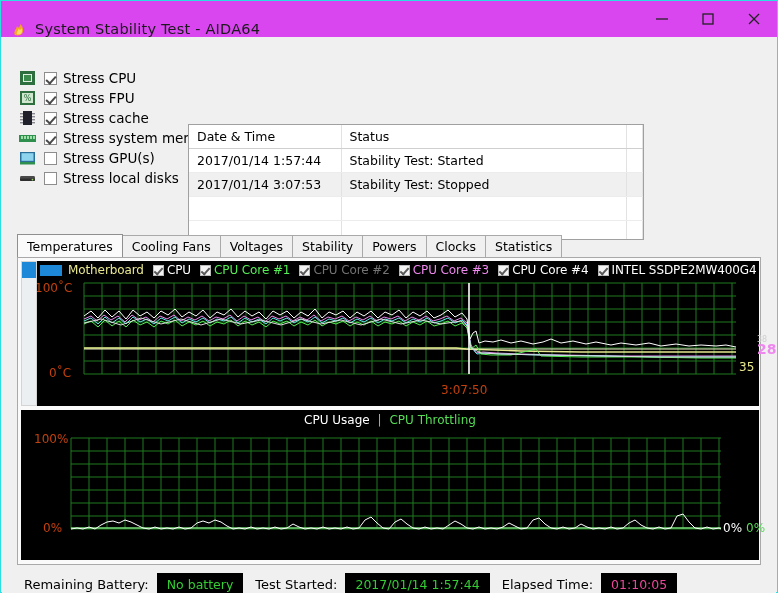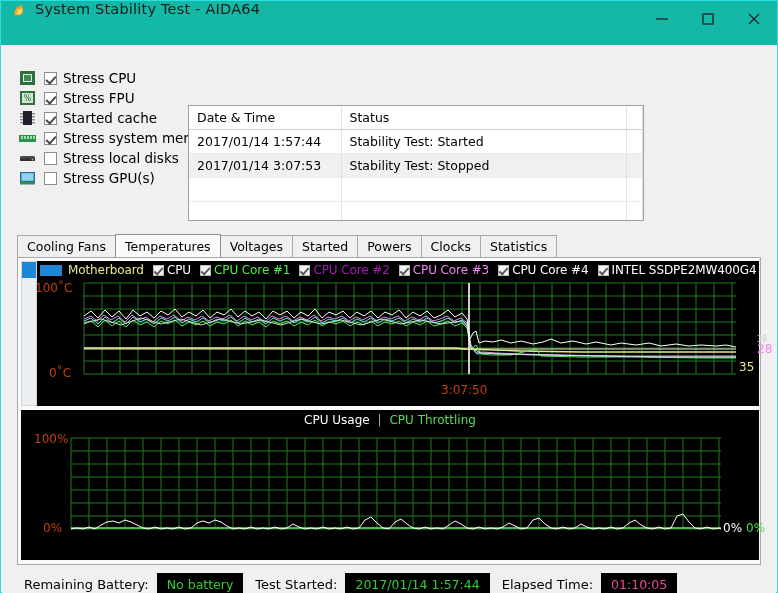--- a/index.html
+++ b/index.html
@@ -8,21 +8,21 @@
     font-family:"Liberation Sans", sans-serif;
     background:#f0f0f0;
     -webkit-font-smoothing:none;
   }
   .window{
     position:relative;width:778px;height:593px;box-sizing:border-box;
     border:1px solid #2ae0e0;background:#f0f0f0;
   }
   
   .titlebar{
-    height:44px;background:#14b8a6;display:flex;align-items:flex-start;
+    height:36px;background:#d946ef;display:flex;align-items:flex-end;
     position:relative;
   }
   .title-icon{
     width:16px;height:16px;margin-left:10px;margin-right:8px;
     position:relative;flex:none;
   }
   .title-text{
     font-size:14.5px;color:#1a1a1a;letter-spacing:.2px;
     font-family:"DejaVu Sans", sans-serif;
   }
@@ -38,21 +38,21 @@
     width:13px;height:13px;border:1px solid #8d8d8d;background:#fff;
     margin-right:6px;position:relative;flex:none;box-sizing:border-box;
   }
   .cb.checked::after{
     content:"";position:absolute;left:3px;top:1px;width:4px;height:8px;
     border:solid #4a4a4a;border-width:0 2px 2px 0;transform:rotate(42deg);
   }
   .stress-label{font-size:13.5px;color:#000;font-family:"DejaVu Sans", sans-serif;white-space:nowrap;}
   
   .grid{
-    position:absolute;left:186px;top:49px;width:456px;height:116px;
+    position:absolute;left:186px;top:68px;width:456px;height:116px;
     background:#fff;border:1px solid #a0a0a0;box-sizing:border-box;overflow:hidden;
   }
   .grid table{border-collapse:collapse;width:100%;table-layout:fixed;}
   .grid th,.grid td{
     font-size:12.5px;font-weight:normal;text-align:left;color:#000;
     padding:3px 0 3px 8px;height:17px;font-family:"DejaVu Sans", sans-serif;
     border-right:1px solid #e2e2e2;border-bottom:1px solid #ececec;
     white-space:nowrap;overflow:hidden;
   }
   .grid th{border-bottom:1px solid #cfcfcf;}
@@ -176,53 +176,53 @@
                 <rect x="1" y="6" width="3" height="1.4"></rect>
                 <rect x="1" y="9" width="3" height="1.4"></rect>
                 <rect x="1" y="12" width="3" height="1.4"></rect>
                 <rect x="13" y="3" width="3" height="1.4"></rect>
                 <rect x="13" y="6" width="3" height="1.4"></rect>
                 <rect x="13" y="9" width="3" height="1.4"></rect>
                 <rect x="13" y="12" width="3" height="1.4"></rect>
               </g>
             </svg></span>
           <span class="cb checked"></span>
-          <span class="stress-label">Started cache</span>
+          <span class="stress-label">Stress cache</span>
         </div>
         <div class="stress-row">
           <span class="si"><svg width="17" height="16" viewBox="0 0 17 16">
               <rect x="0" y="5" width="17" height="7" fill="#2f8f4f"></rect>
               <g fill="#9fe0a8">
                 <rect x="2" y="6" width="2" height="3"></rect>
                 <rect x="5" y="6" width="2" height="3"></rect>
                 <rect x="8" y="6" width="2" height="3"></rect>
                 <rect x="11" y="6" width="2" height="3"></rect>
                 <rect x="14" y="6" width="2" height="3"></rect>
               </g>
             </svg></span>
           <span class="cb checked"></span>
           <span class="stress-label">Stress system memory</span>
         </div>
         <div class="stress-row">
           <span class="si"><svg width="17" height="16" viewBox="0 0 17 16">
+              <rect x="1" y="2" width="15" height="10" fill="#2a6f9a"></rect>
+              <rect x="2.5" y="3.2" width="12" height="7.6" fill="#8fd4ef"></rect>
+              <rect x="1" y="12" width="15" height="2.5" fill="#2f8f4f"></rect>
+            </svg></span>
+          <span class="cb"></span>
+          <span class="stress-label">Stress GPU(s)</span>
+        </div>
+        <div class="stress-row">
+          <span class="si"><svg width="17" height="16" viewBox="0 0 17 16">
               <rect x="1" y="6" width="15" height="5" rx="1.4" fill="#4a4a4a"></rect>
               <rect x="1" y="8.5" width="15" height="2.5" rx="1" fill="#2e2e2e"></rect>
               <circle cx="13.5" cy="9.6" r="0.9" fill="#9ad36a"></circle>
             </svg></span>
           <span class="cb"></span>
           <span class="stress-label">Stress local disks</span>
-        </div>
-        <div class="stress-row">
-          <span class="si"><svg width="17" height="16" viewBox="0 0 17 16">
-              <rect x="1" y="2" width="15" height="10" fill="#2a6f9a"></rect>
-              <rect x="2.5" y="3.2" width="12" height="7.6" fill="#8fd4ef"></rect>
-              <rect x="1" y="12" width="15" height="2.5" fill="#2f8f4f"></rect>
-            </svg></span>
-          <span class="cb"></span>
-          <span class="stress-label">Stress GPU(s)</span>
         </div>
       </div>
 
     <div class="grid">
       <table>
         <colgroup>
             <col class="c1">
             <col class="c2">
             <col>
           </colgroup>
@@ -252,31 +252,31 @@
             <tr>
               <td></td>
               <td></td>
               <td></td>
             </tr>
           </tbody>
       </table>
     </div>
 
     <div class="tabs" id="tab-strip">
-        <div class="tab">
-          <span>Cooling Fans</span>
-        </div>
         <div class="tab active">
           <span>Temperatures</span>
         </div>
         <div class="tab">
+          <span>Cooling Fans</span>
+        </div>
+        <div class="tab">
           <span>Voltages</span>
         </div>
         <div class="tab">
-          <span>Started</span>
+          <span>Stability</span>
         </div>
         <div class="tab">
           <span>Powers</span>
         </div>
         <div class="tab">
           <span>Clocks</span>
         </div>
         <div class="tab">
           <span>Statistics</span>
         </div>
@@ -351,21 +351,21 @@
 
           <path d="M63 62 L80 58 L100 64 L120 57 L140 63 L160 58 L180 64 L200 58 L220 63 L240 59 L260 64 L280 58 L300 63 L320 59 L340 64 L360 58 L380 63 L400 59 L420 63 L440 60 L446 65 L450 87 L460 92 L480 93 L520 94 L580 95 L640 96 L715 96" stroke="#dcdcdc" stroke-width="1" fill="none"></path>
 
           <line x1="448" y1="22" x2="448" y2="113" stroke="#ffffff" stroke-width="1.6"></line>
         </svg>
         <div class="axis-lbl" style="left:14px;top:20px;">100˚C</div>
         <div class="axis-lbl" style="left:28px;top:105px;">0˚C</div>
         <div class="axis-lbl" style="left:420px;top:122px;">3:07:50</div>
         <div class="val-lbl" style="left:718px;top:99px;color:#e8e890;">35</div>
         <div class="val-lbl" style="left:736px;top:75px;color:#cfcfcf;font-size:8px;line-height:8px;">38</div>
-        <div class="val-lbl" style="left:736px;top:84px;color:#ee88ee;font-size:12px;line-height:8px;">28</div>
+        <div class="val-lbl" style="left:736px;top:84px;color:#ee88ee;font-size:14px;line-height:8px;font-weight:bold;">28</div>
       </div>
 
       <div class="vscroll">
         <div class="vthumb"></div>
       </div>
 
       <div class="legend" id="temp-legend">
           <div class="lg-item">
             <span class="lg-swatch" style="background:#1e88d8"></span>
             <span class="lg-text" style="color:#e8e890">Motherboard</span>
@@ -373,21 +373,21 @@
           <div class="lg-item">
             <span class="lg-cb"></span>
             <span class="lg-text" style="color:#ffffff">CPU</span>
           </div>
           <div class="lg-item">
             <span class="lg-cb"></span>
             <span class="lg-text" style="color:#55ee55">CPU Core #1</span>
           </div>
           <div class="lg-item">
             <span class="lg-cb"></span>
-            <span class="lg-text" style="color:#a21caf">CPU Core #2</span>
+            <span class="lg-text" style="color:#737373">CPU Core #2</span>
           </div>
           <div class="lg-item">
             <span class="lg-cb"></span>
             <span class="lg-text" style="color:#ee88ee">CPU Core #3</span>
           </div>
           <div class="lg-item">
             <span class="lg-cb"></span>
             <span class="lg-text" style="color:#ffffff">CPU Core #4</span>
           </div>
           <div class="lg-item">

